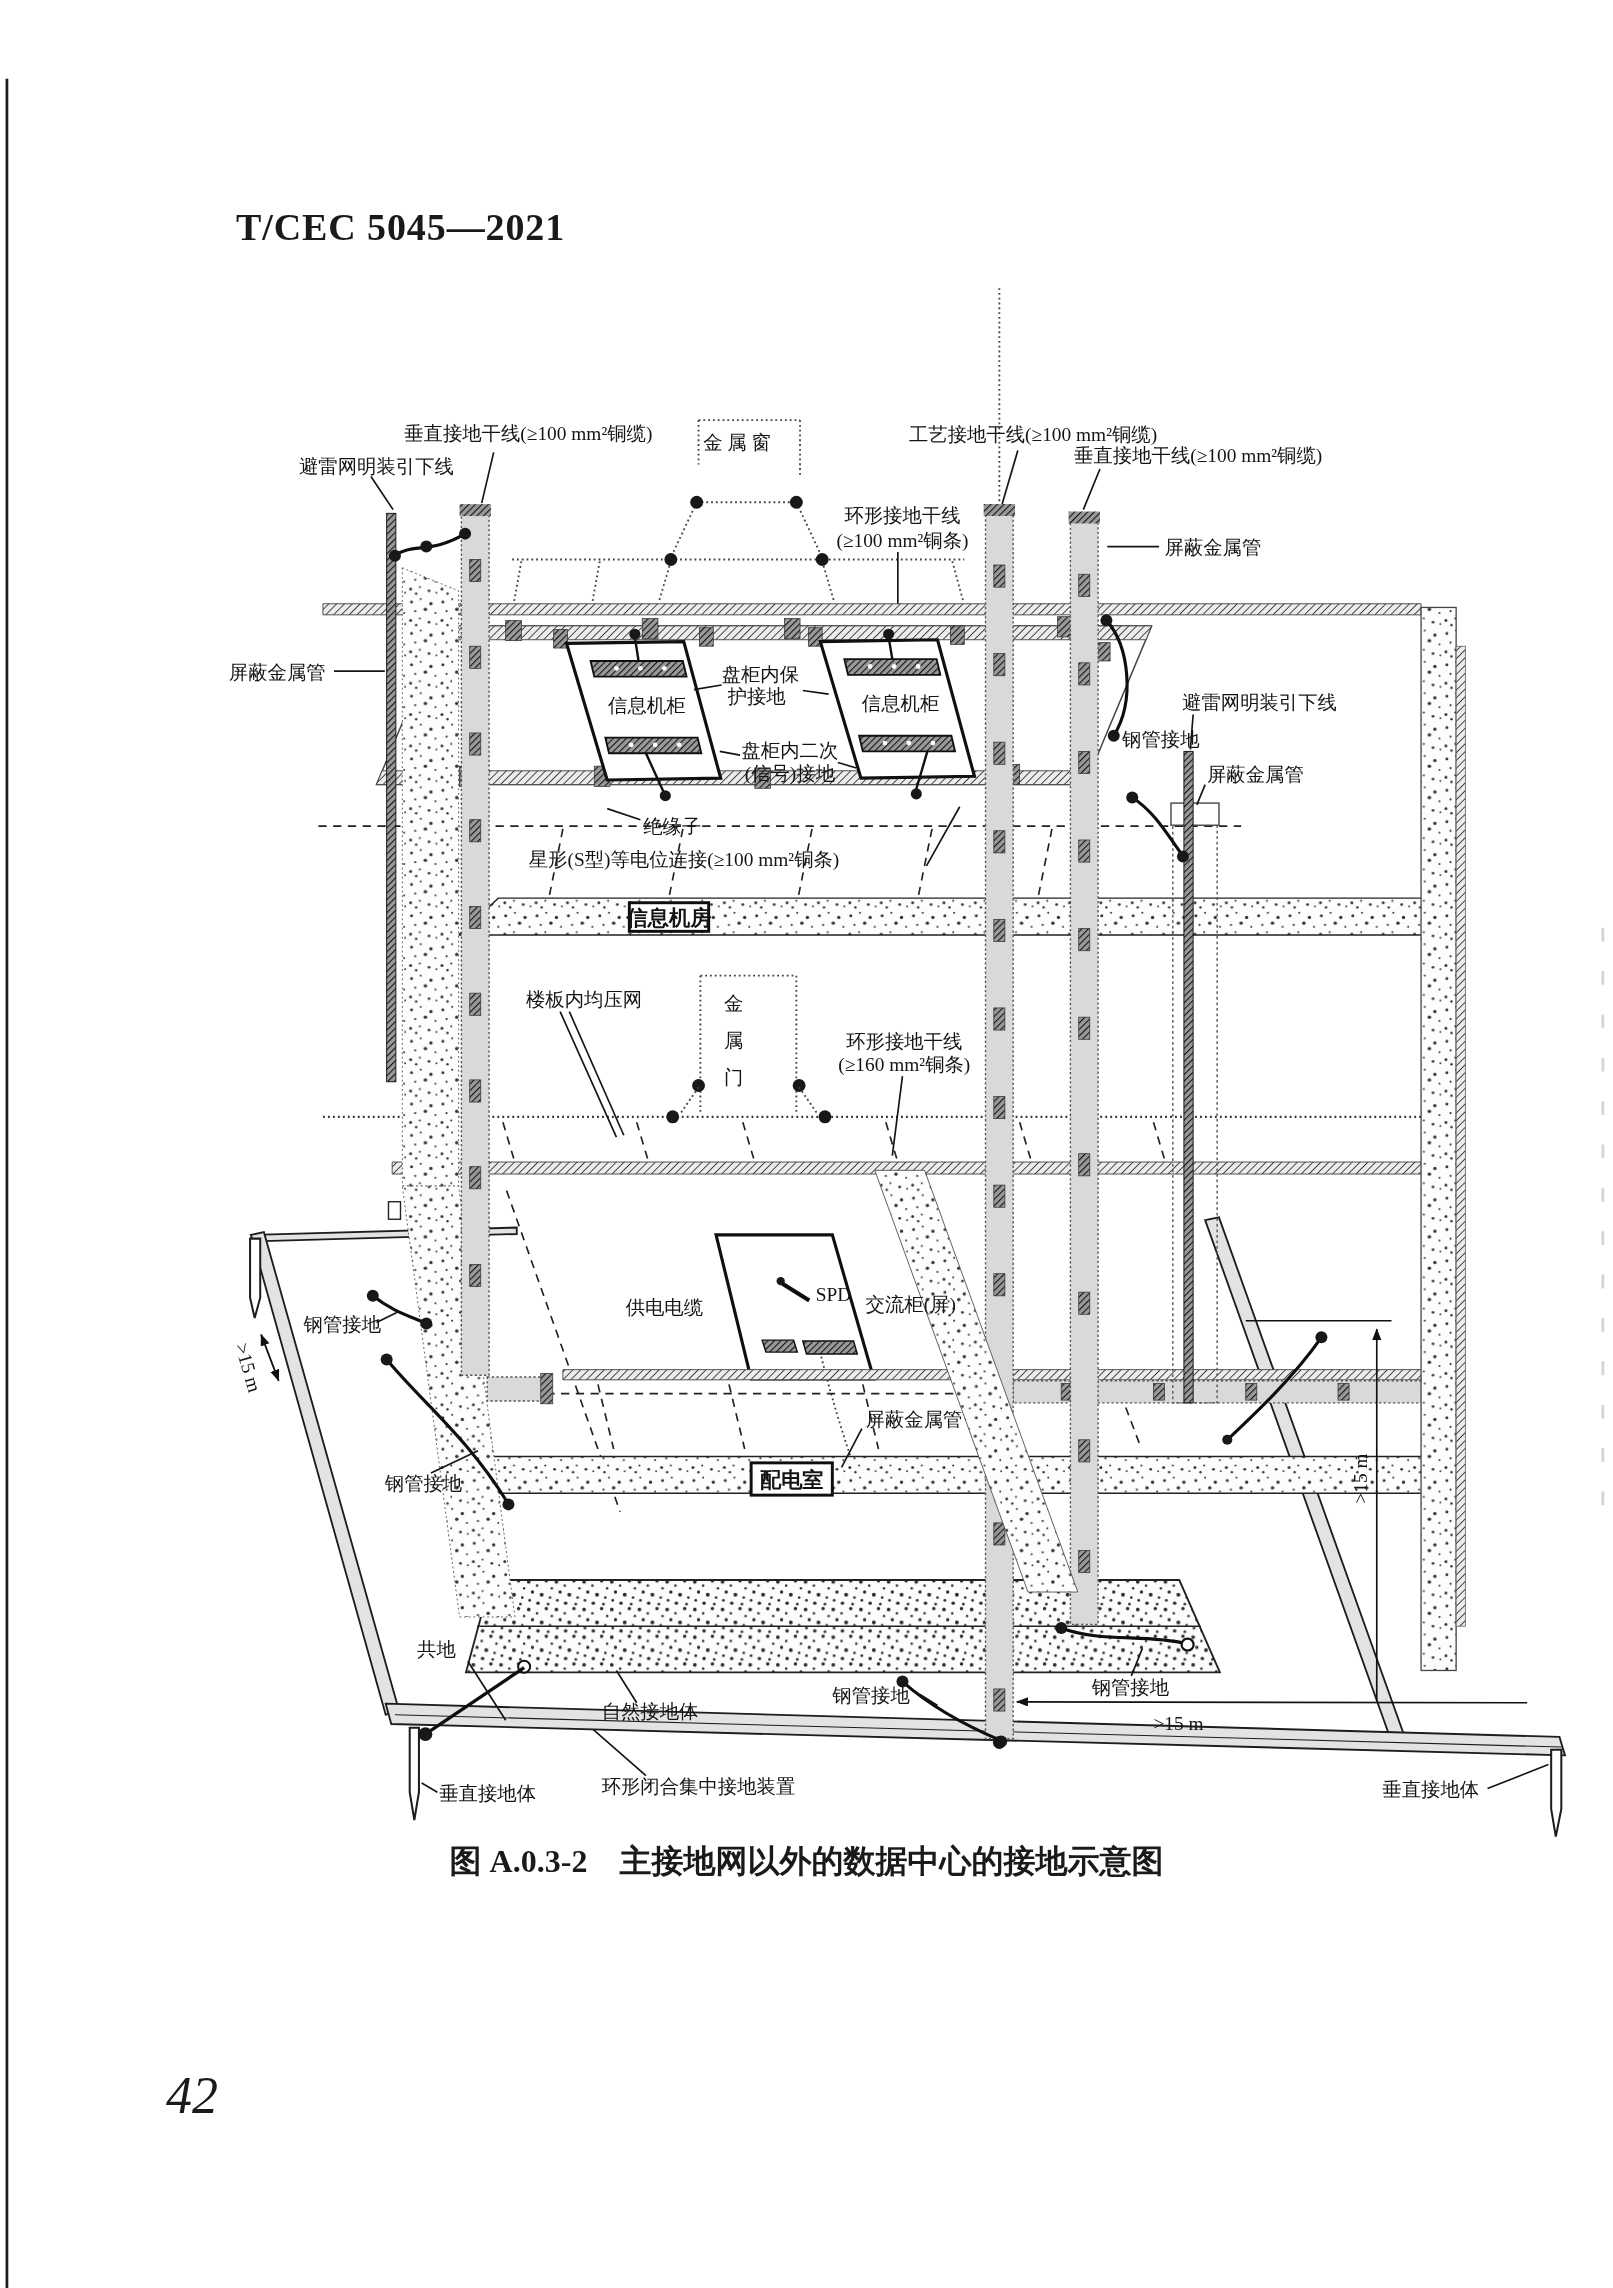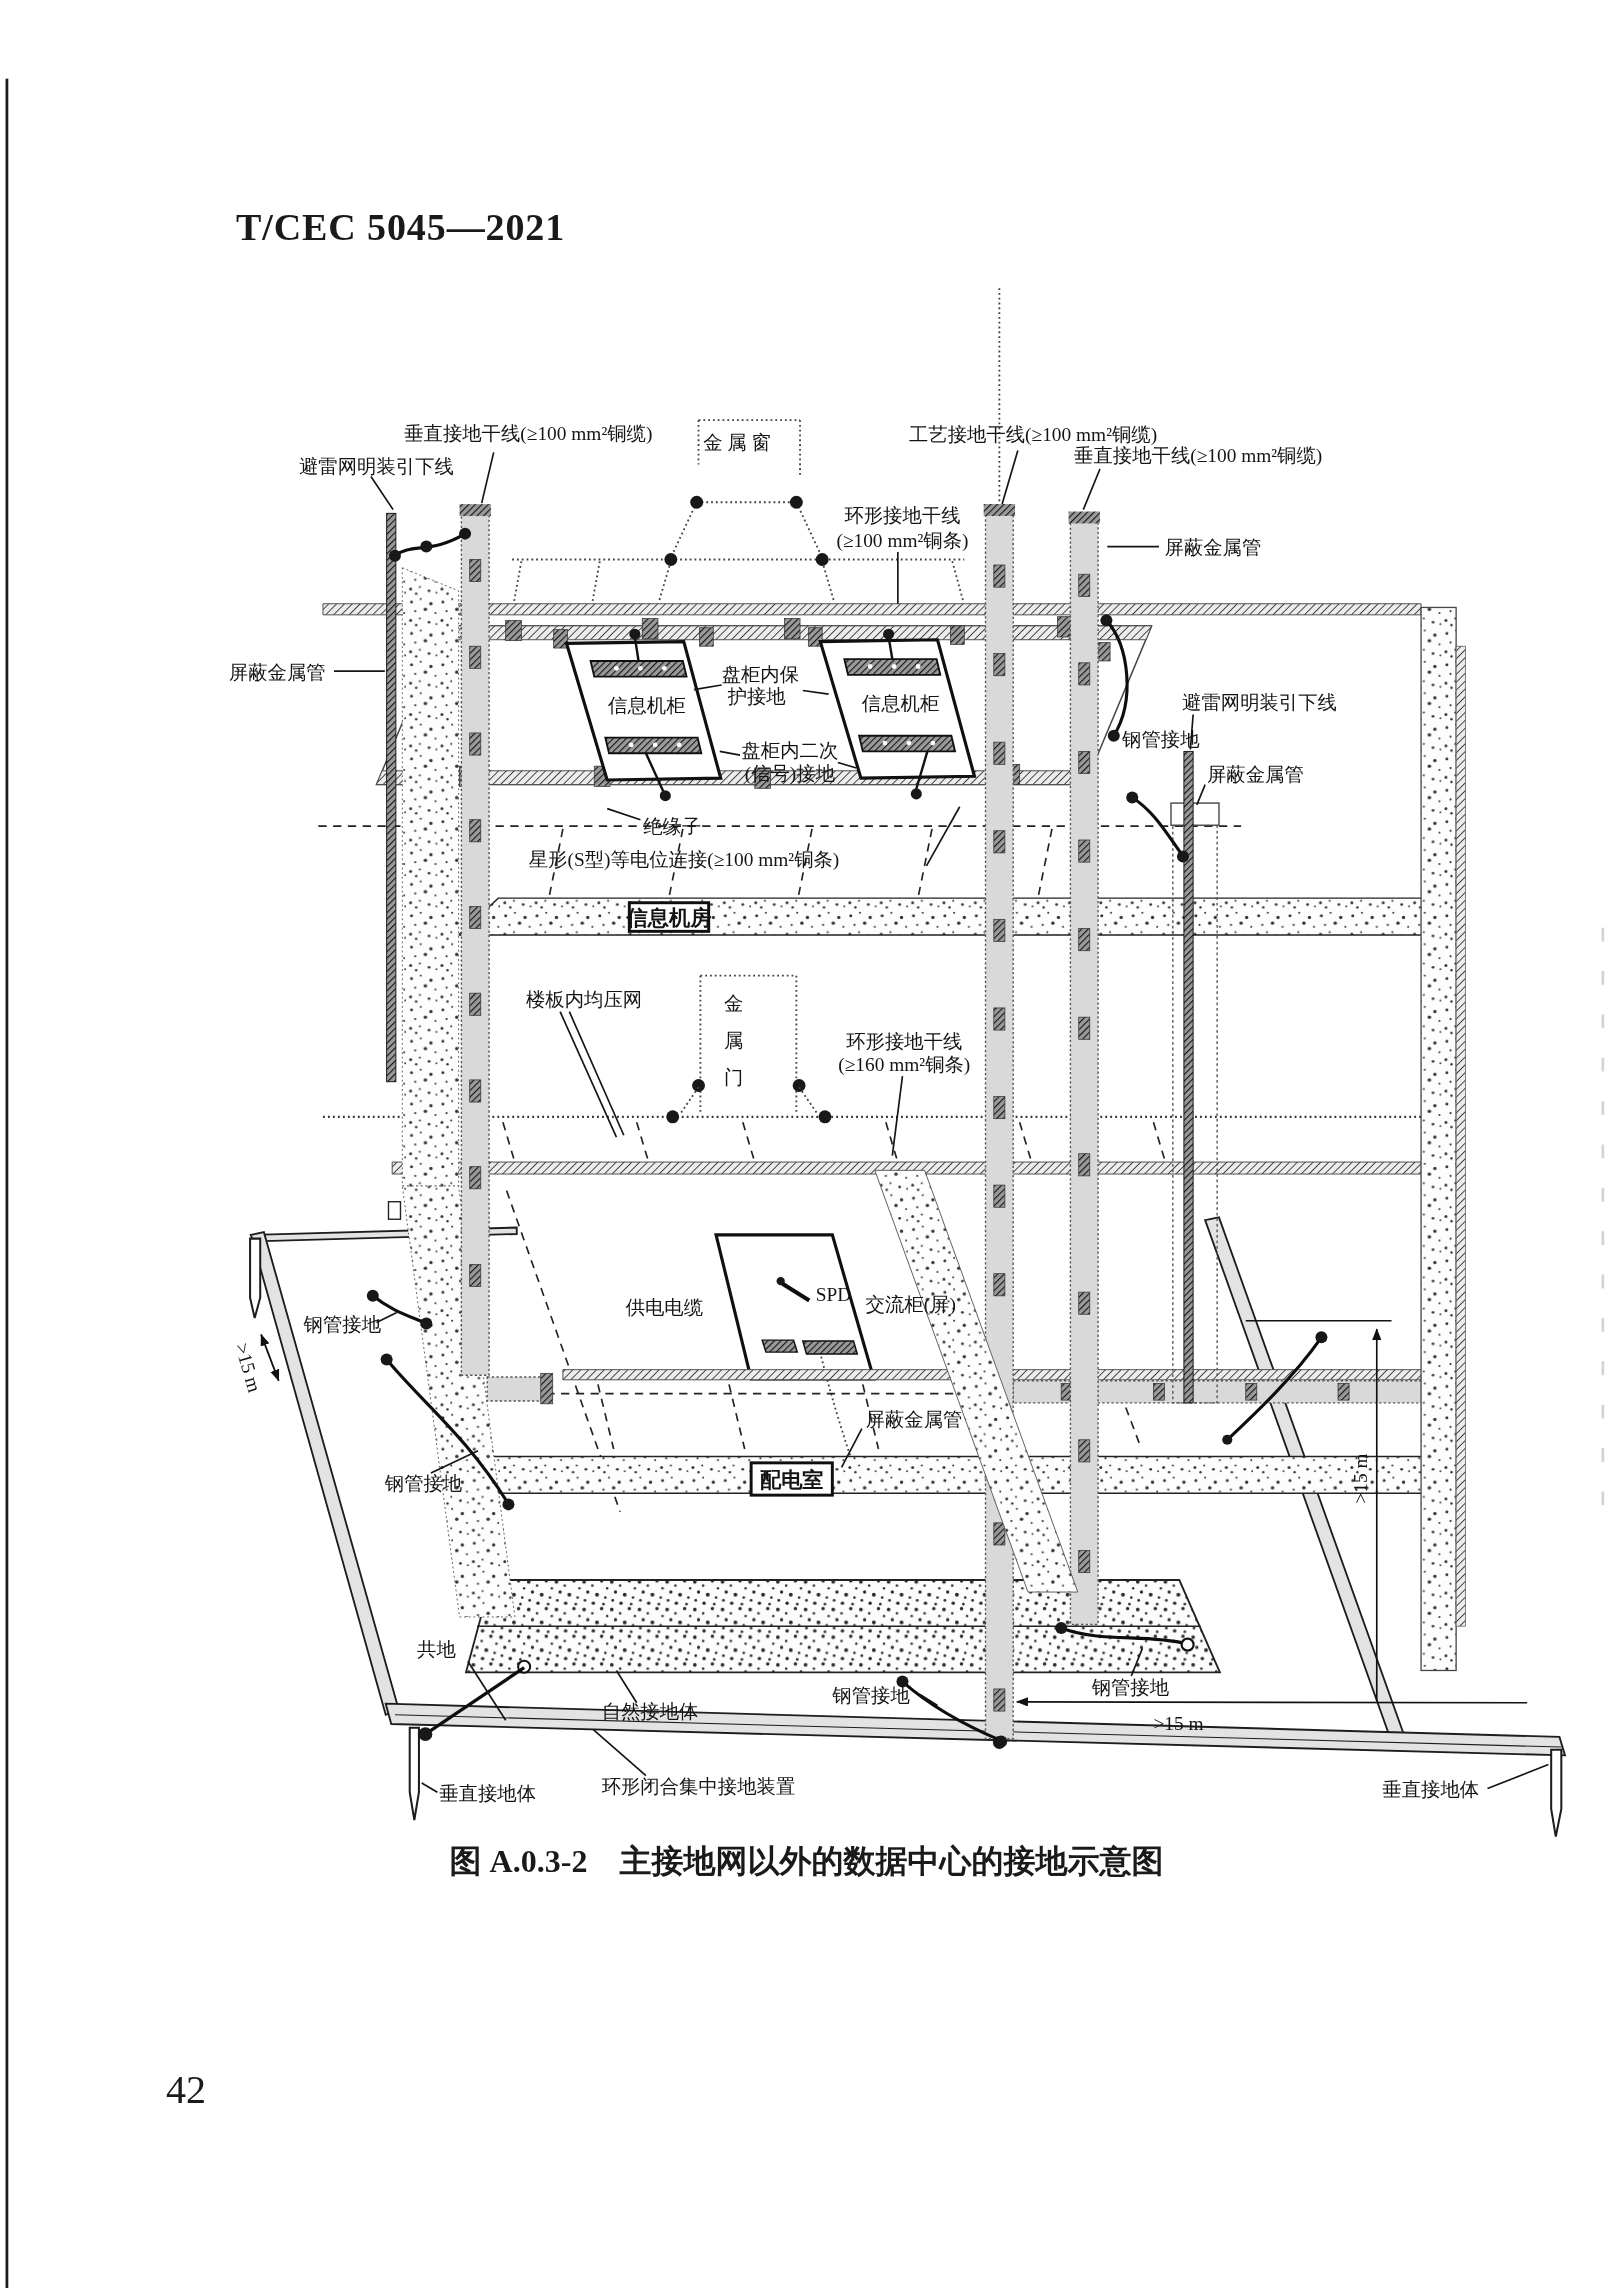--- a/index.html
+++ b/index.html
@@ -1,20 +1,20 @@
 <!DOCTYPE html>
 <html style="font-size:14.8px"><head>
 <meta charset="utf-8">
 <style>
   html,body{margin:0;padding:0;background:#fff;}
   body{width:1613px;height:2289px;position:relative;overflow:hidden;
        font-family:"Liberation Serif","DejaVu Serif",serif;color:#1a1a1a;}
   .hdr{position:absolute;left:236px;top:205px;font-size:38px;font-weight:bold;letter-spacing:0.9px;font-family:Liberation Serif, serif;}
   .cap{position:absolute;left:0;top:1840px;width:1613px;text-align:center;font-size:32px;font-weight:600;}
-  .pgnum{position:absolute;left:166px;top:2066px;font-size:40px;}
+  .pgnum{position:absolute;left:166px;top:2066px;font-size:52px;font-style:italic;}
   svg{position:absolute;left:0;top:0;}
   text{font-family:"Liberation Serif","DejaVu Serif",serif;fill:#141414;}
   .lbl{font-size:21px;}
   .boxlbl{font-size:23px;font-weight:600;}
   .ldr{stroke:#141414;stroke-width:1.8;fill:none;}
   .wire{stroke:#0e0e0e;stroke-width:3.4;fill:none;stroke-linecap:round;}
   .dashln{stroke:#222;stroke-width:1.8;stroke-dasharray:9 7;fill:none;}
   .dotln{stroke:#444;stroke-width:2;stroke-dasharray:2 3.2;fill:none;}
   .pipe{fill:#d9d9d9;stroke:#555;stroke-width:1.5;stroke-dasharray:2.5 2.5;}
   .band{fill:url(#hatch);stroke:#444;stroke-width:1;}

